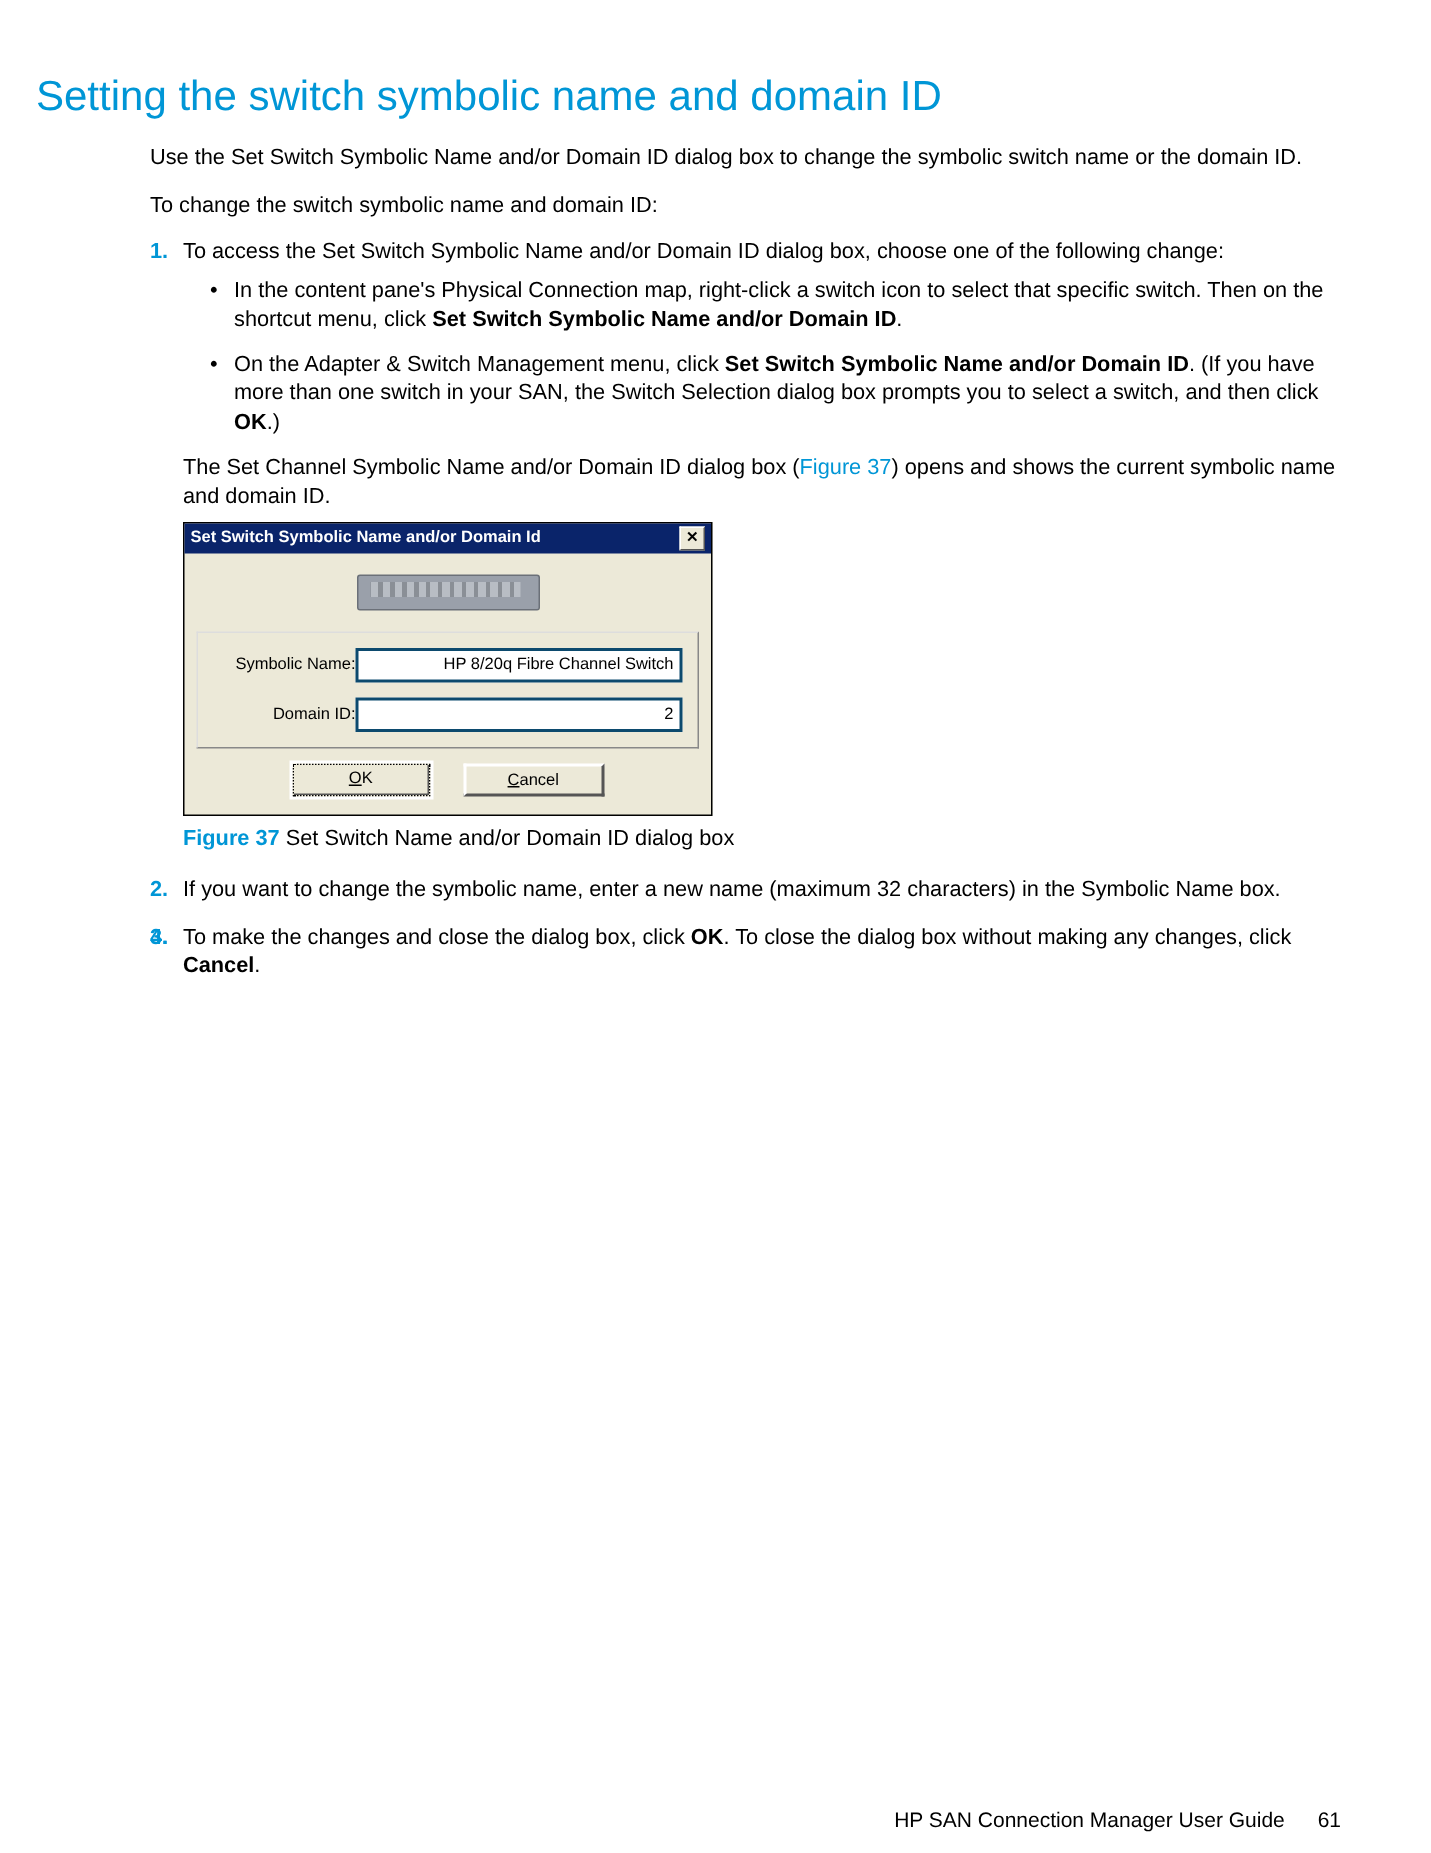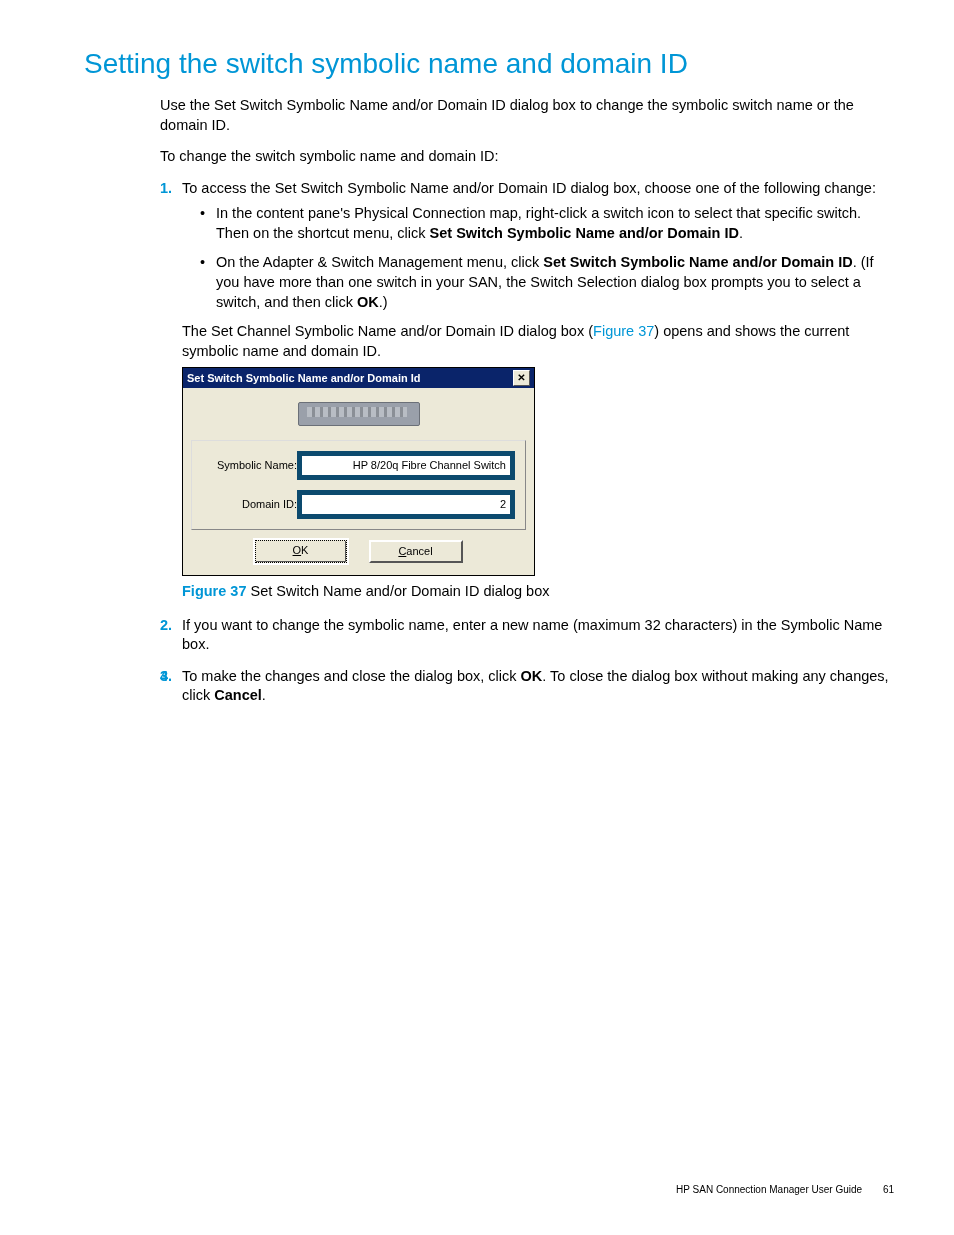--- a/index.html
+++ b/index.html
@@ -1,16 +1,16 @@
 <!DOCTYPE html>
 <html><head>
 <meta charset="utf-8">
 <style>
 html,body{margin:0;padding:0;background:#fff;font-family:Arial,Helvetica,sans-serif;color:#000;}
-.page{width:954px;height:1235px;box-sizing:border-box;padding:48px 60px 30px 84px;position:relative;}
+.page{width:954px;height:1235px;box-sizing:border-box;padding:48px 60px 30px 24px;position:relative;}
 h1{font-family:"Segoe UI","Futura",Arial,sans-serif;font-weight:300;font-size:28px;color:#0096D6;margin:0 0 16px 0;}
 .body{margin-left:76px;font-size:14.5px;line-height:1.35;}
 .body p{margin:0 0 12px 0;}
 ol.steps{list-style:none;margin:0;padding:0;}
 ol.steps>li{margin:0 0 12px 0;padding-left:22px;position:relative;}
 ol.steps>li .num{position:absolute;left:0;top:0;color:#0096D6;font-weight:bold;}
 ul.bullets{list-style:none;margin:6px 0 6px 0;padding:0;}
 ul.bullets>li{padding-left:34px;position:relative;margin:0 0 10px 0;}
 ul.bullets>li::before{content:"•";position:absolute;left:18px;top:0;}
 .step-sub{margin-top:10px;}
@@ -19,28 +19,28 @@
 
 .dialog{width:351px;border:1px solid #000;background:#ECE9D8;font-family:Tahoma,Arial,sans-serif;font-size:11px;color:#000;margin:6px 0 4px 0;}
 .dialog-titlebar{background:#0A246A;color:#fff;font-weight:bold;padding:2px 4px;display:flex;align-items:center;justify-content:space-between;font-size:11px;}
 .dialog-close{width:15px;height:14px;background:#ECE9D8;border:1px solid #fff;border-right-color:#555;border-bottom-color:#555;display:flex;align-items:center;justify-content:center;font-size:10px;color:#000;line-height:1;}
 .dialog-device{padding:14px 0;display:flex;justify-content:center;}
 .device-img{width:120px;height:22px;background:#9aa0aa;border:1px solid #6b7078;border-radius:2px;position:relative;}
 .device-img::before{content:"";position:absolute;left:8px;top:4px;width:100px;height:10px;background:repeating-linear-gradient(90deg,#b8bdc4 0 5px,#8a8f96 5px 8px);}
 .dialog-panel{margin:0 8px 10px 8px;border:1px solid #888;border-top-color:#ddd;border-left-color:#ddd;background:#ECE9D8;padding:10px 10px;text-align:right;}
 .dialog-row{display:flex;align-items:center;margin-bottom:10px;}
 .dialog-row label{width:95px;}
-.dialog-row .field{flex:1;background:#fff;border:5px solid #0c4a6e;padding:2px 4px;height:15px;font-size:11px;}
+.dialog-row .field{flex:1;background:#fff;border:2px solid #0c4a6e;padding:2px 4px;height:15px;font-size:11px;}
 .dialog-buttons{display:flex;justify-content:center;gap:22px;padding:0 0 12px 0;}
 .win-btn{min-width:70px;padding:2px 10px;background:#ECE9D8;border:2px solid;border-color:#fff #555 #555 #fff;font-size:11px;text-align:center;}
 .win-btn.default{border:1px dotted #000;outline:2px solid;outline-color:#fff;box-shadow:inset -1px -1px 0 #555;}
 .win-btn u{text-decoration:underline;}
 .fig-caption{font-size:14.5px;margin:6px 0 14px 0;}
 .fig-caption .fig-label{color:#0096D6;font-weight:bold;}
-.footer{position:absolute;bottom:40px;right:60px;font-size:10px;}
+.footer{position:absolute;bottom:14px;right:60px;font-size:14px;}
 .footer .pageno{margin-left:18px;}
 </style>
 </head>
 <body>
 
 <div class="page">
   <h1>Setting the switch symbolic name and domain ID</h1>
 
   <div class="body">
     <p>Use the Set Switch Symbolic Name and/or Domain ID dialog box to change the symbolic switch name or the domain ID.</p>

